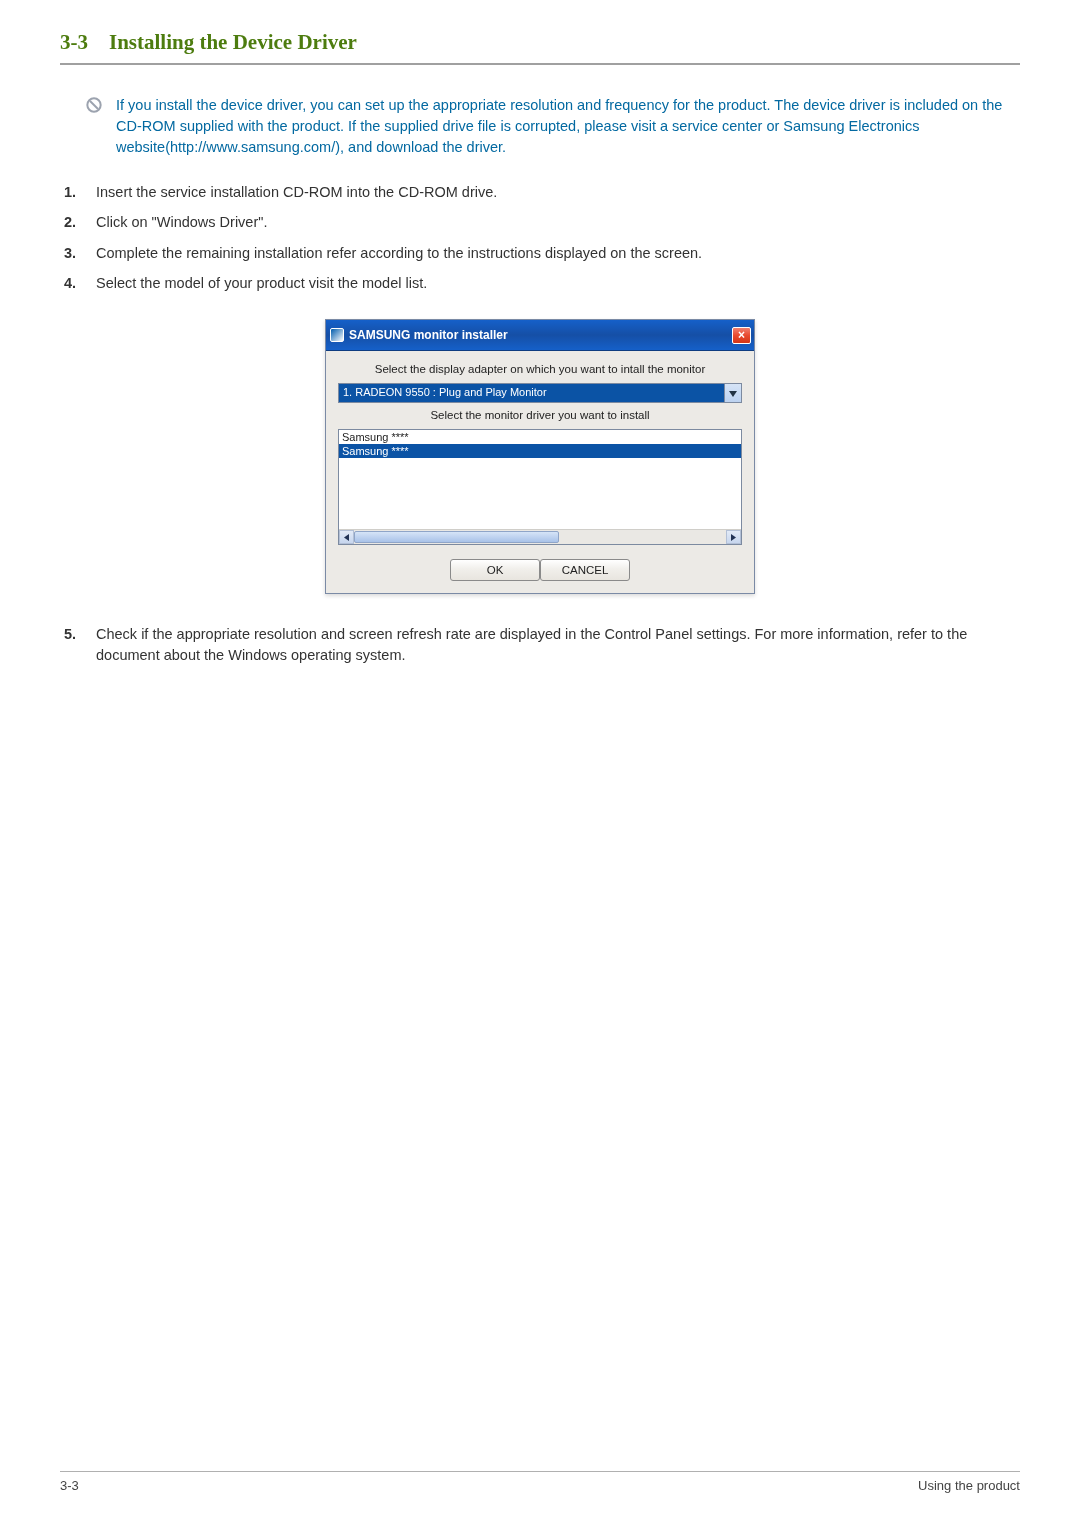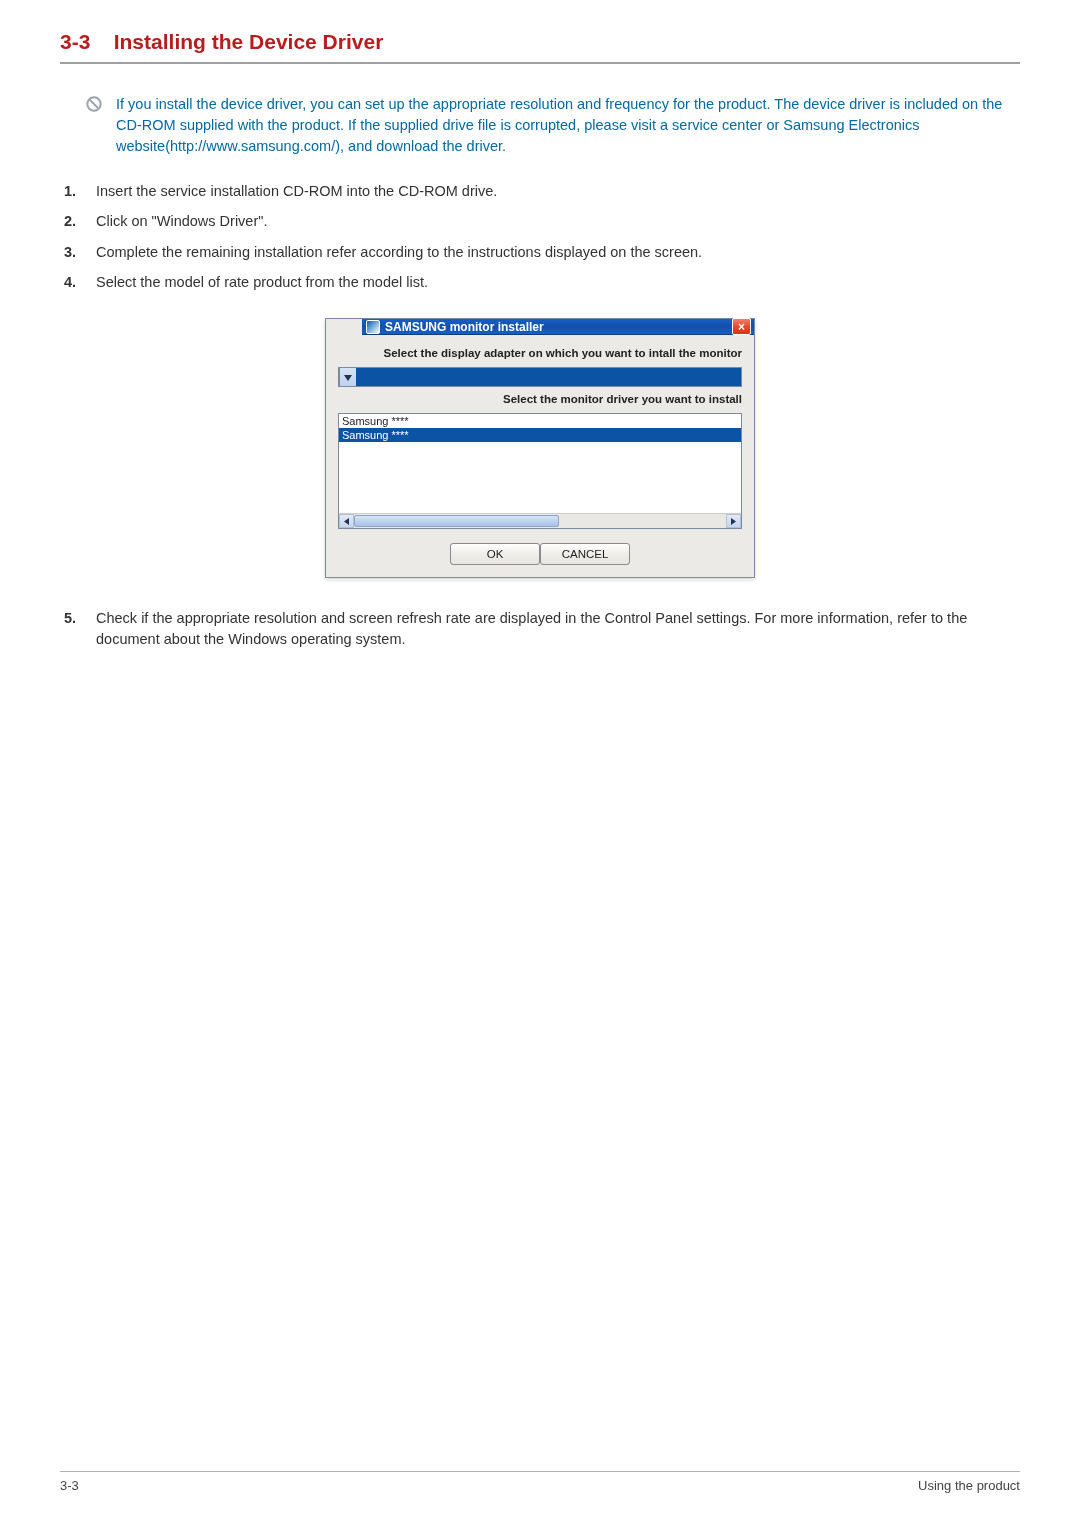--- a/index.html
+++ b/index.html
@@ -5,26 +5,27 @@
     * { margin: 0; padding: 0; box-sizing: border-box; }
     body {
       font-family: Arial, Helvetica, sans-serif;
       background: #fff;
       width: 1080px;
       height: 1527px;
       position: relative;
       padding: 30px 60px;
     }
     .section-heading {
-      color: #b91c1c;
+      color: #4d7c0f;
       font-size: 21px;
       font-weight: bold;
       padding-bottom: 8px;
       border-bottom: 2px solid #a0a0a0;
       margin-bottom: 30px;
+      font-family: Liberation Serif, serif;
     }
     .note-block {
       display: flex;
       align-items: flex-start;
       gap: 14px;
       margin-left: 26px;
       margin-bottom: 24px;
     }
     .note-icon {
       width: 16px;
@@ -61,24 +62,23 @@
       background: #eceae6;
       font-size: 12px;
       box-shadow: 0 2px 4px rgba(0,0,0,0.15);
     }
     .title-bar {
       display: flex;
       align-items: center;
       justify-content: space-between;
       background: linear-gradient(180deg, #1560c9 0%, #154fa6 50%, #1560c9 100%);
       color: #fff;
-      height: 16px;
+      height: 31px;
       padding-left: 4px;
       border-bottom: 1px solid #0e3c80;
-      margin-left: 36px;
     }
     .title-bar .left {
       display: flex;
       align-items: center;
       gap: 5px;
       font-weight: bold;
       font-size: 12px;
     }
     .title-bar-icon {
       width: 14px; height: 14px;
@@ -96,25 +96,24 @@
       align-items: center;
       justify-content: center;
       font-size: 12px;
       font-weight: bold;
       margin-right: 3px;
     }
     .installer-body {
       padding: 10px 12px 12px 12px;
     }
     .prompt {
-      text-align: right;
+      text-align: center;
       font-size: 11.5px;
       color: #222;
       margin: 2px 0 8px 0;
-      font-weight: bold;
     }
     .dropdown {
       display: flex;
       align-items: stretch;
       height: 20px;
       border: 1px solid #7c8aa0;
       background: #0b53a5;
       margin-bottom: 6px;
     }
     .dropdown-value {
@@ -234,37 +233,38 @@
   <li>
     <span class="step-num">2.</span>
     <span>Click on "Windows Driver".</span>
   </li>
   <li>
     <span class="step-num">3.</span>
     <span>Complete the remaining installation refer according to the instructions displayed on the screen.</span>
   </li>
   <li>
     <span class="step-num">4.</span>
-    <span>Select the model of rate product from the model list.</span>
+    <span>Select the model of your product visit the model list.</span>
   </li>
 </ol>
 
 <div class="installer-window">
   <div class="title-bar">
     <div class="left">
       <span class="title-bar-icon"></span>
       <span>SAMSUNG monitor installer</span>
     </div>
     <div class="close-btn">
       <span>×</span>
     </div>
   </div>
   <div class="installer-body">
     <div class="prompt">Select the display adapter on which you want to intall the monitor</div>
     <div class="dropdown">
+      <div class="dropdown-value">1. RADEON 9550 : Plug and Play Monitor</div>
       <div class="dropdown-btn">
         <span>
           <svg width="8" height="6" viewBox="0 0 8 6">
               <path d="M0 0 L8 0 L4 6 Z" fill="#234"></path>
             </svg>
         </span>
       </div>
     </div>
     <div class="prompt">Select the monitor driver you want to install</div>
     <div class="listbox">

